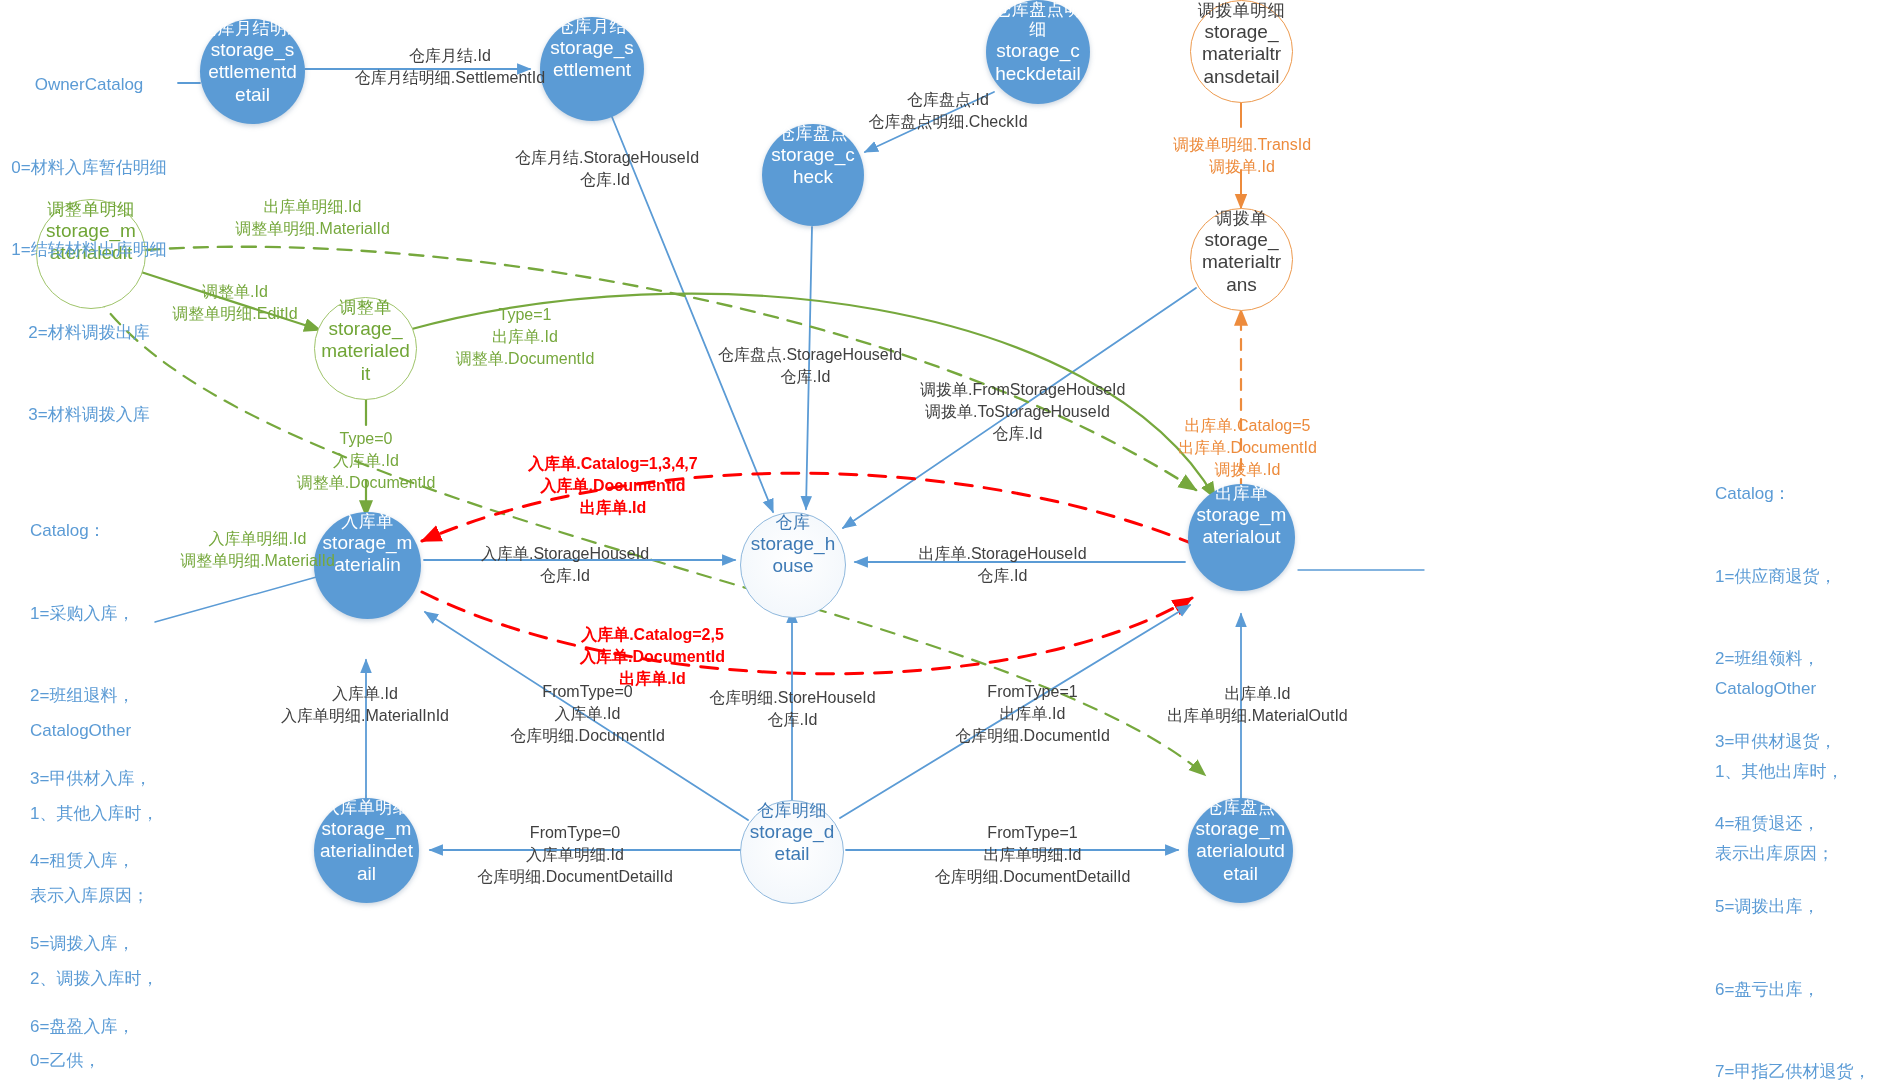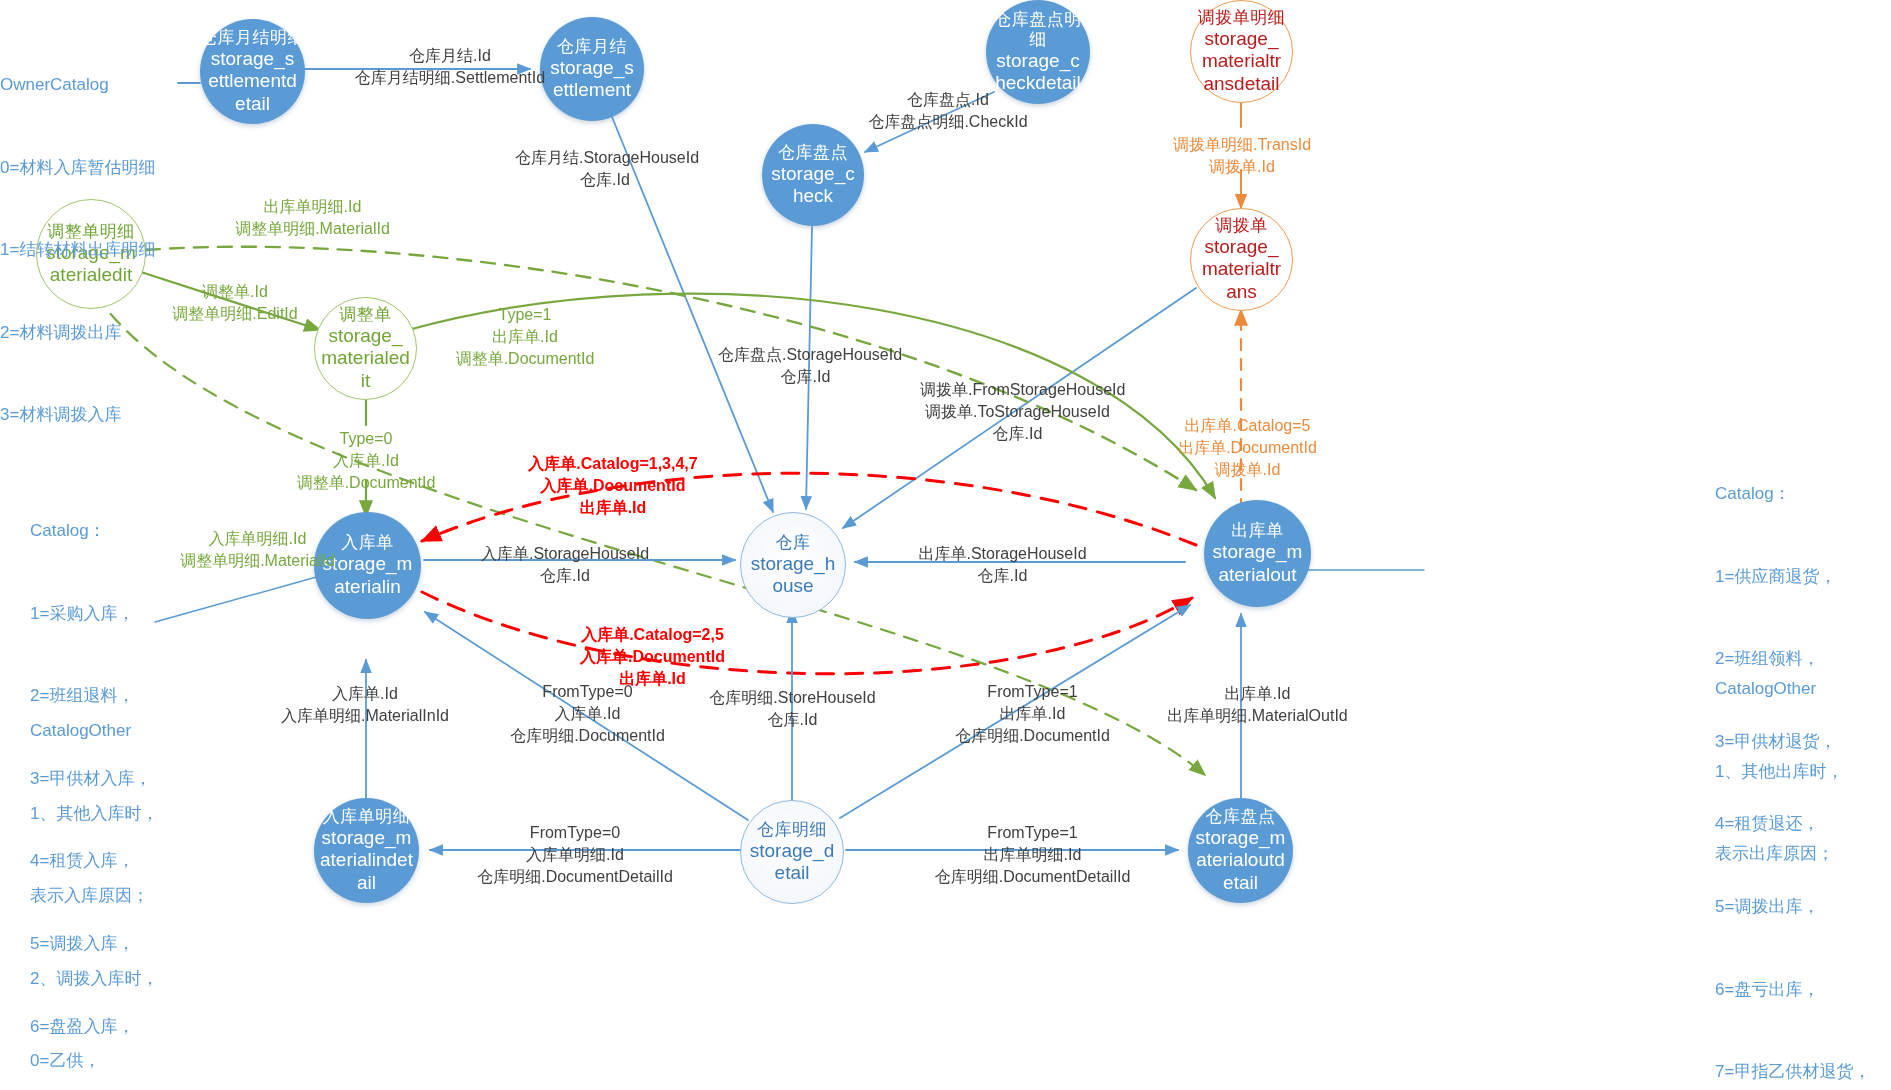--- a/index.html
+++ b/index.html
@@ -22,21 +22,21 @@
     width: 1891px;
     height: 1090px;
     pointer-events: none;
   }
   .node {
     position: absolute;
     border-radius: 50%;
     display: flex;
     flex-direction: column;
     align-items: center;
-    justify-content: center;
+    justify-content: flex-start;
     text-align: center;
     box-sizing: border-box;
     line-height: 1.18;
   }
   .node .cn {
     font-size: 17px;
     letter-spacing: 0.5px;
   }
   .node .en {
     font-size: 19px;
@@ -58,21 +58,21 @@
   
   .node.green-outline {
     background: #ffffff;
     border: 1.4px solid #9FC46A;
     color: #70A536;
   }
   
   .node.orange-outline {
     background: #ffffff;
     border: 1.4px solid #ED9A4E;
-    color: #b91c1c;
+    color: #404040;
   }
 
   .label {
     position: absolute;
     text-align: center;
     white-space: pre;
     line-height: 1.38;
     font-size: 16px;
   }
   .label.blue   { color: #404040; }
@@ -80,21 +80,21 @@
   .label.orange { color: #ED8B3C; }
   .label.red    { color: #FF0000; font-weight: bold; margin-top: 28px; }
 
   .legend {
     position: absolute;
     white-space: pre;
     line-height: 1.62;
     font-size: 17px;
     color: #5B9BD5;
   }
-  .legend.rt { text-align: left; }
+  .legend.rt { text-align: center; }
   .legend.lt { text-align: left; }
 </style>
 </head>
 <body>
 
 <div id="canvas">
 
   <svg id="edges" viewBox="0 0 1891 1090">
     <defs>
       <marker id="ar-blue" markerWidth="9" markerHeight="9" refX="7.2" refY="3.2" orient="auto">
@@ -212,21 +212,21 @@
   <div class="node blue-fill" style="left:314px; top:512px; width:107px; height:107px;">
     <div class="cn">入库单</div>
     <div class="en">storage_materialin</div>
   </div>
 
   <div class="node blue-outline" style="left:740px; top:512px; width:106px; height:106px;">
     <div class="cn">仓库</div>
     <div class="en">storage_house</div>
   </div>
 
-  <div class="node blue-fill" style="left:1188px; top:500px; width:107px; height:107px;margin-left:16px;">
+  <div class="node blue-fill" style="left:1188px; top:484px; width:107px; height:107px;">
     <div class="cn">出库单</div>
     <div class="en">storage_materialout</div>
   </div>
 
   <div class="node blue-fill" style="left:314px; top:798px; width:105px; height:105px;">
     <div class="cn">入库单明细</div>
     <div class="en">storage_materialindetail</div>
   </div>
 
   <div class="node blue-outline" style="left:740px; top:800px; width:104px; height:104px;">

